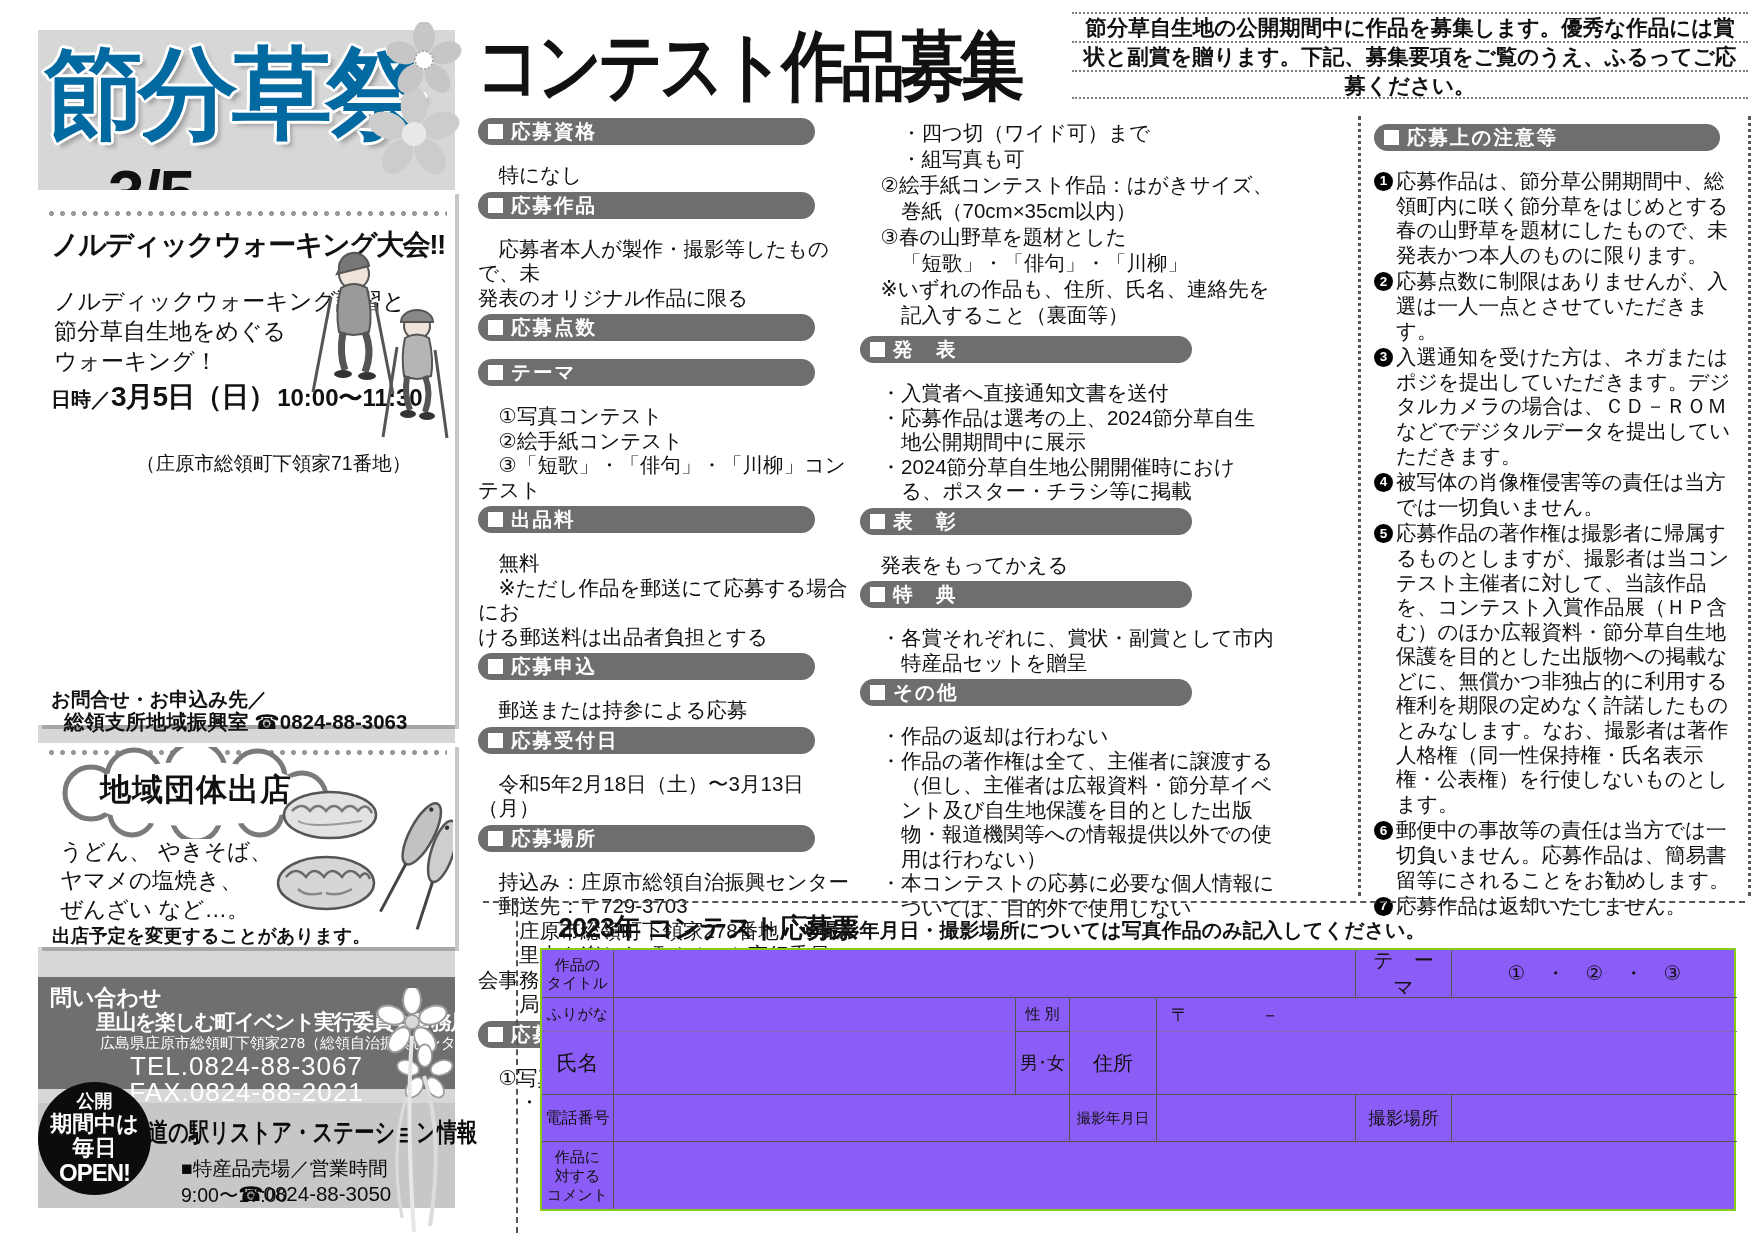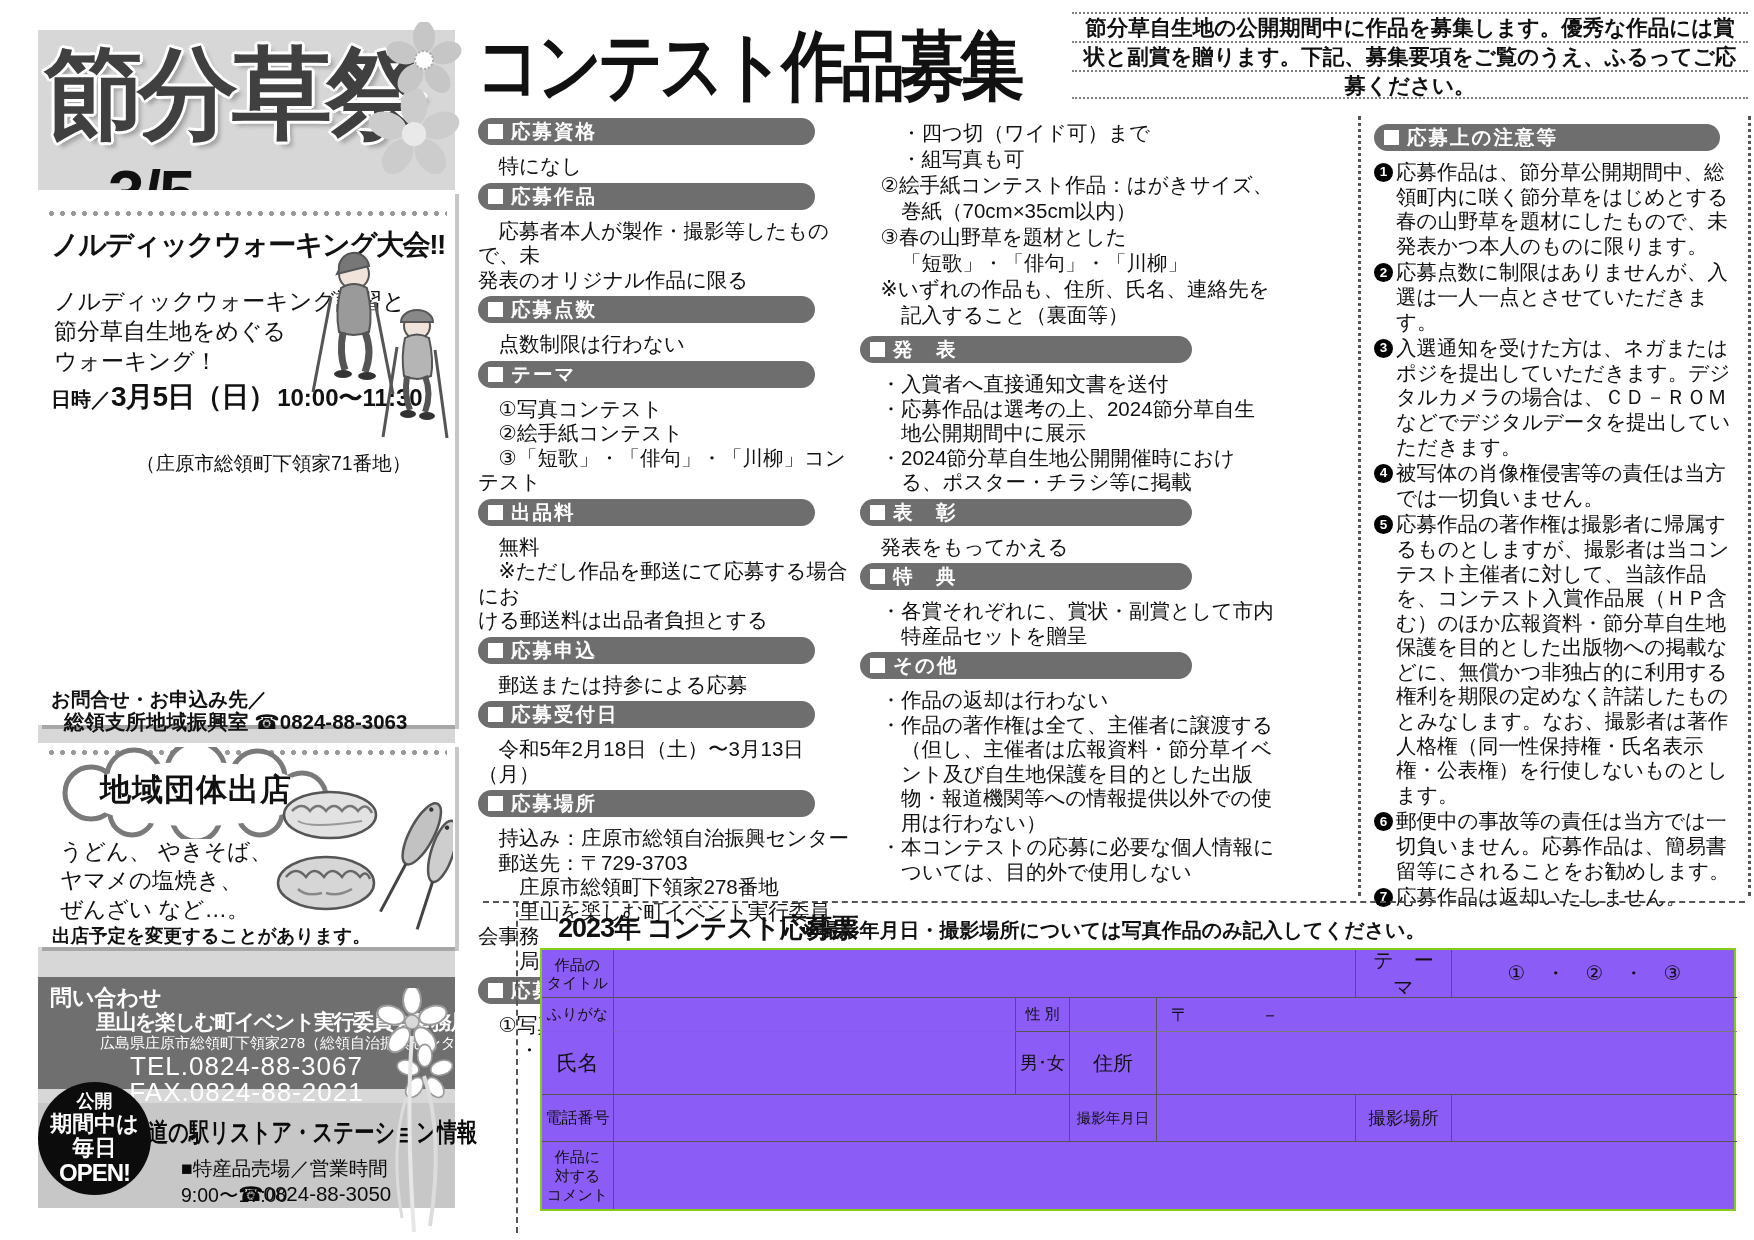--- a/index.html
+++ b/index.html
@@ -4,21 +4,21 @@
 <style>
   * { margin:0; padding:0; box-sizing:border-box; }
   html,body { background:#fff; }
   body { font-family:"Liberation Sans","DejaVu Sans",sans-serif; color:#111; }
   #page { position:relative; width:1754px; height:1240px; background:#fff; overflow:hidden; }
   .abs { position:absolute; }
   .pre { white-space:pre-line; }
 
   
   #left-panel { position:absolute; left:38px; top:30px; width:417px; height:1178px; background:#d7d7d7; }
-  #fest-title { position:absolute; left:6px; top:-2px; font-size:100px; font-weight:900; letter-spacing:-6px; color:#404040; white-space:nowrap;
+  #fest-title { position:absolute; left:6px; top:-2px; font-size:100px; font-weight:900; letter-spacing:-6px; color:#0369a1; white-space:nowrap;
     text-shadow:3px 0 0 #fff,-3px 0 0 #fff,0 3px 0 #fff,0 -3px 0 #fff,2px 2px 0 #fff,-2px -2px 0 #fff,2px -2px 0 #fff,-2px 2px 0 #fff,5px 5px 4px rgba(0,0,0,.25); }
   #date-row { position:absolute; left:70px; top:126px; display:flex; align-items:baseline; }
   #date-large { font-size:66px; font-weight:900; letter-spacing:-2px; }
   #date-day { font-size:23px; font-weight:800; margin-left:4px; }
   #date-time { font-size:28px; font-weight:700; margin-left:16px; }
 
   .white-box { position:absolute; left:0; width:417px; background:#fff; box-shadow:4px 4px 0 rgba(0,0,0,.22); }
   .dotline { position:absolute; left:8px; right:8px; height:7px;
     background-image:radial-gradient(circle,#999 2.2px,transparent 2.8px); background-size:11px 7px; background-repeat:repeat-x; }
 
@@ -67,21 +67,21 @@
     letter-spacing:-5px; white-space:nowrap; transform:scaleX(0.84); transform-origin:left top; }
   #intro-box { position:absolute; left:1072px; top:12px; width:676px;text-align:center; }
   .ruled-line { height:29px; line-height:29px; border-top:2px dotted #808080; font-size:21.5px; font-weight:700; white-space:nowrap; }
   .ruled-line:last-child { border-bottom:2px dotted #808080; }
 
   .col { position:absolute; }
   #col1 { left:478px; top:118px; width:372px; }
   #col2 { left:860px; top:120px; width:492px; }
   #col3 { left:1374px; top:124px; width:362px; }
   .sec { margin-bottom:4px; }
-  .bar { height:27px; border-radius:13.5px; background:#6e6e6e; color:#fff; display:flex; align-items:center; padding:0 10px; margin-bottom:9px; }
+  .bar { height:27px; border-radius:13.5px; background:#6e6e6e; color:#fff; display:flex; align-items:center; padding:0 10px; margin-bottom:18px; }
   .bar .sq { width:15px; height:15px; background:#fff; margin-right:8px; flex:none; }
   .bar .t { font-size:19.5px; font-weight:700; letter-spacing:2px; white-space:nowrap; }
   #col1 .bar { width:337px; }
   #col2 .bar { width:332px; }
   #col3 .bar { width:346px;font-family:Liberation Serif, serif; }
   .body { font-size:20.5px; line-height:24.5px; white-space:pre-line; color:#111; }
   #col2-continuation { margin-bottom:8px; line-height:26px; }
   .note-item { position:relative; padding-left:22px; font-size:20.5px; line-height:24.6px; margin-bottom:2px; color:#111; }
   .marker { position:absolute; left:0; top:3px; width:19px; height:19px; border-radius:50%; background:#000; color:#fff;
     font-size:13.5px; font-weight:700; display:flex; align-items:center; justify-content:center; }
@@ -286,21 +286,20 @@
           <span class="t">応募作品</span>
         </div>
       <div class="body">　応募者本人が製作・撮影等したもので、未
 発表のオリジナル作品に限る</div>
     </div>
     <div class="sec">
       <div class="bar">
           <span class="sq"></span>
           <span class="t">応募点数</span>
         </div>
-      <div class="body">　点数制限は行わない</div>
     </div>
     <div class="sec">
       <div class="bar">
           <span class="sq"></span>
           <span class="t">テーマ</span>
         </div>
       <div class="body">　①写真コンテスト
 　②絵手紙コンテスト
 　③「短歌」・「俳句」・「川柳」コンテスト</div>
     </div>

